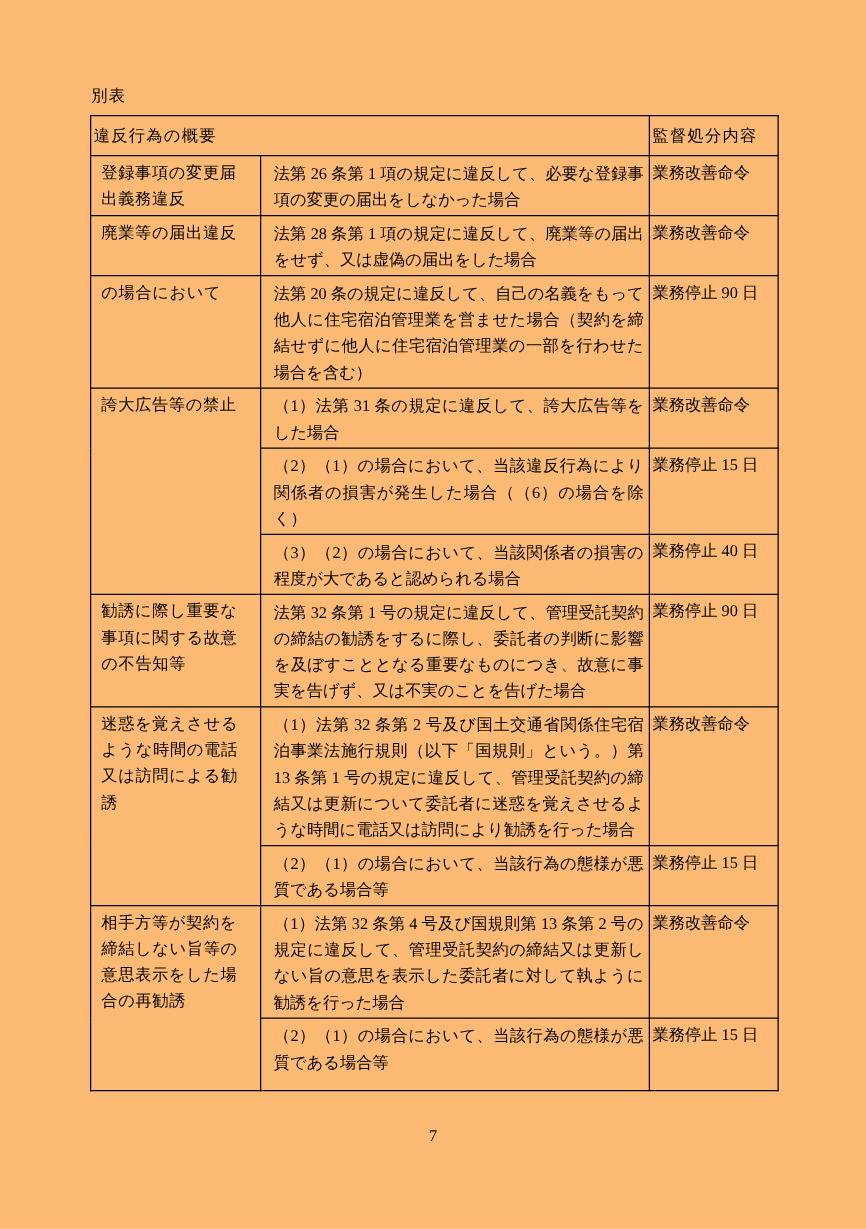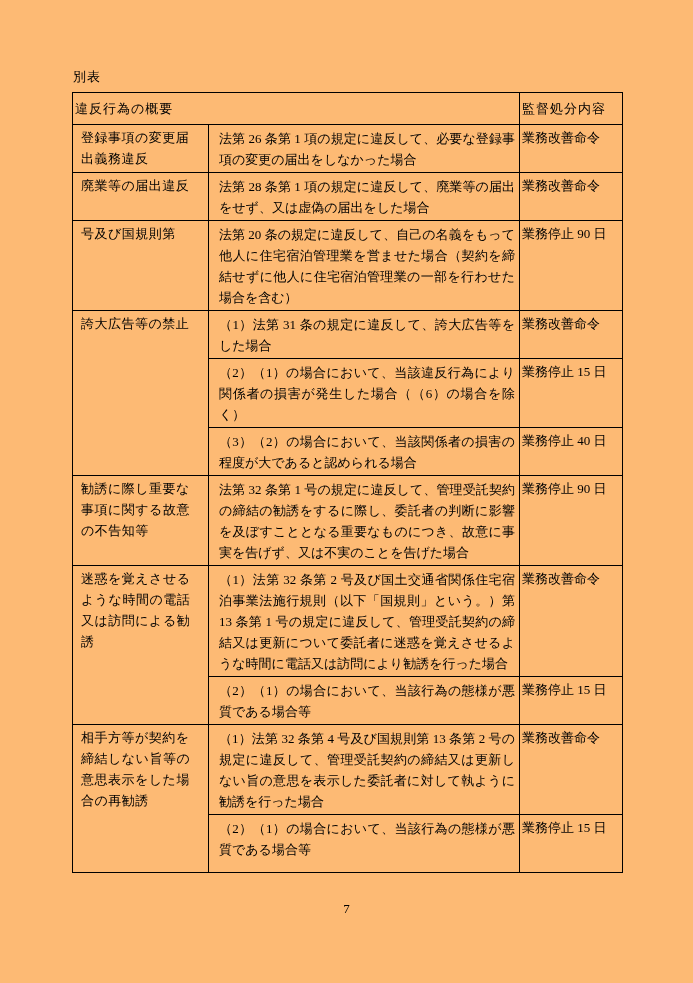--- a/index.html
+++ b/index.html
@@ -104,21 +104,21 @@
           <td class="category" rowspan="1">登録事項の変更届出義務違反</td>
           <td class="detail">法第 26 条第 1 項の規定に違反して、必要な登録事項の変更の届出をしなかった場合</td>
           <td class="action">業務改善命令</td>
         </tr>
         <tr>
           <td class="category" rowspan="1">廃業等の届出違反</td>
           <td class="detail">法第 28 条第 1 項の規定に違反して、廃業等の届出をせず、又は虚偽の届出をした場合</td>
           <td class="action">業務改善命令</td>
         </tr>
         <tr>
-          <td class="category" rowspan="1">号及び国規則第</td>
+          <td class="category" rowspan="1">の場合において</td>
           <td class="detail">法第 20 条の規定に違反して、自己の名義をもって他人に住宅宿泊管理業を営ませた場合（契約を締結せずに他人に住宅宿泊管理業の一部を行わせた場合を含む）</td>
           <td class="action">業務停止 90 日</td>
         </tr>
         <tr>
           <td class="category" rowspan="3">誇大広告等の禁止</td>
           <td class="detail">（1）法第 31 条の規定に違反して、誇大広告等をした場合</td>
           <td class="action">業務改善命令</td>
         </tr>
         <tr>
           <td class="detail">（2）（1）の場合において、当該違反行為により関係者の損害が発生した場合（（6）の場合を除く）</td>

